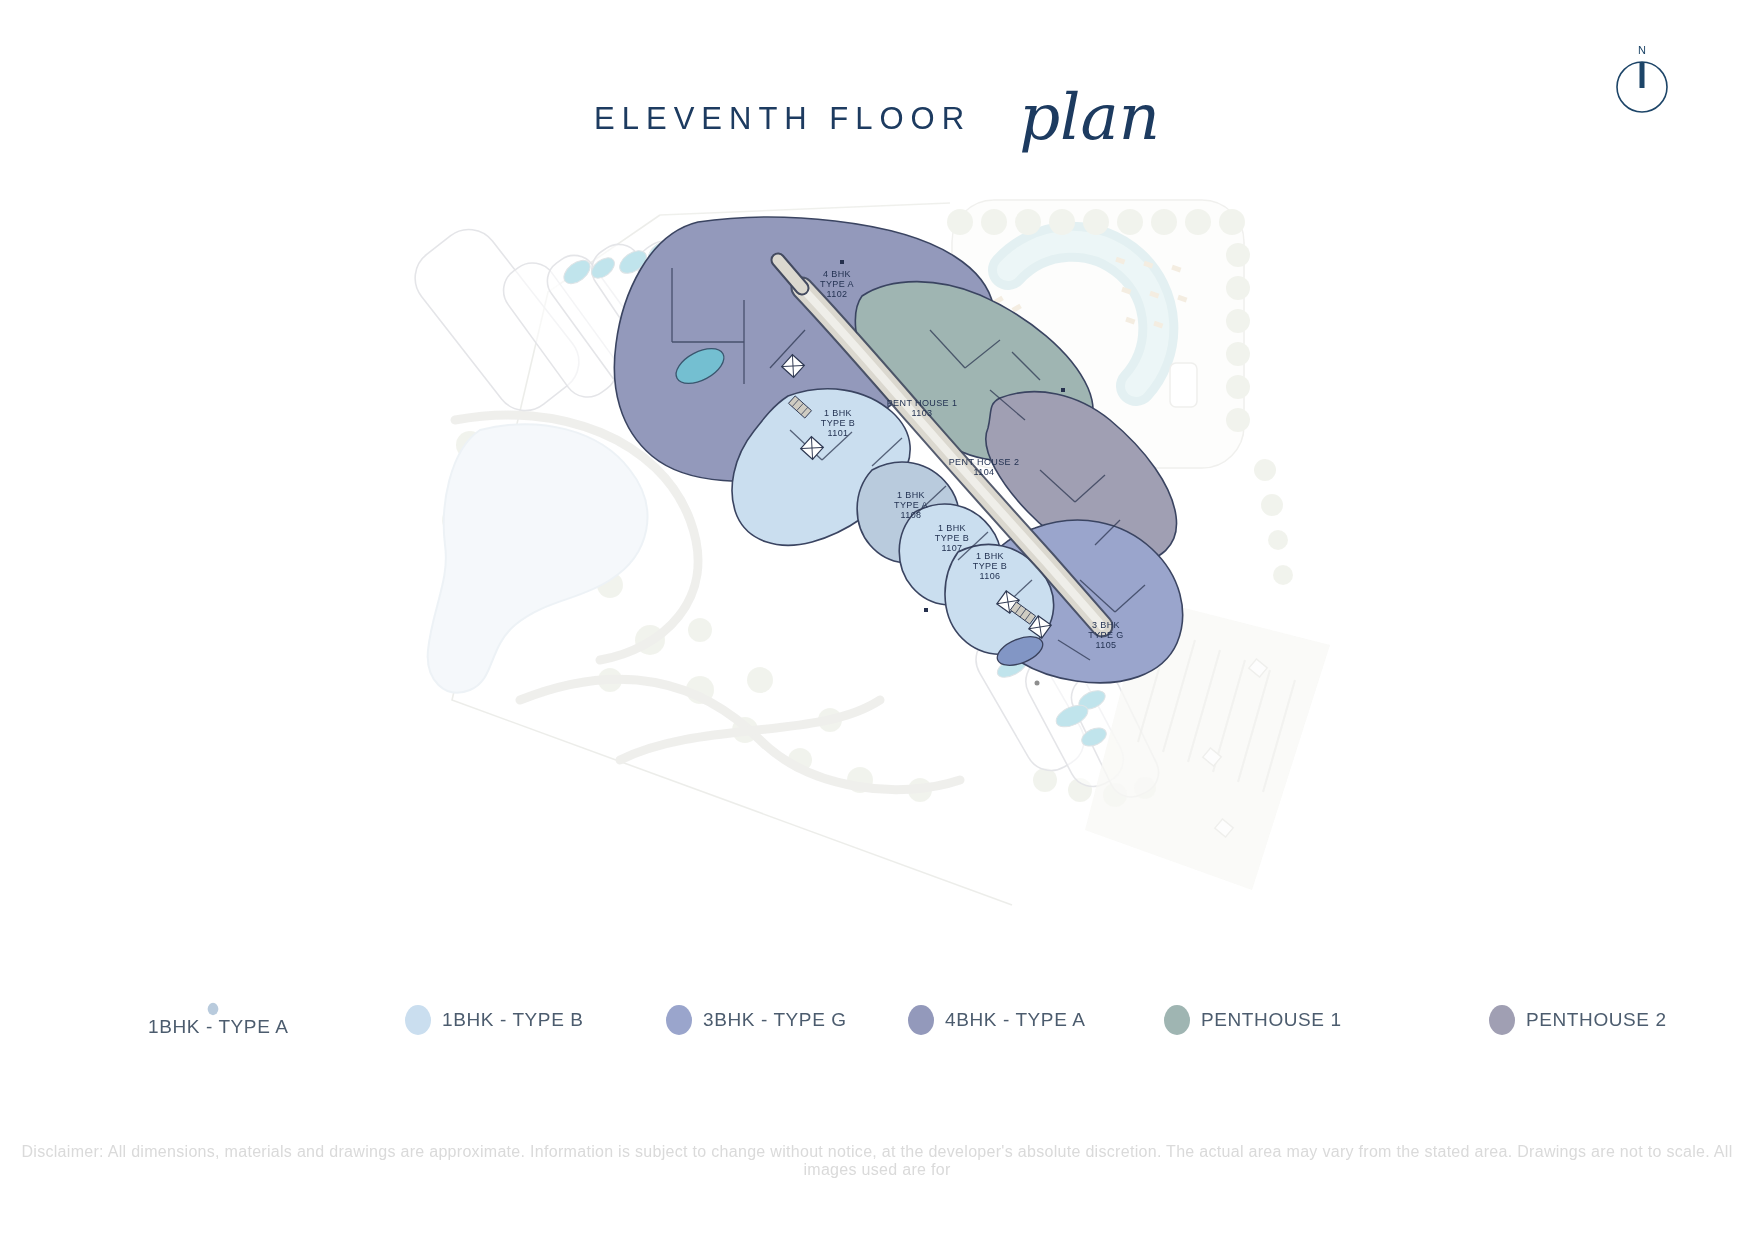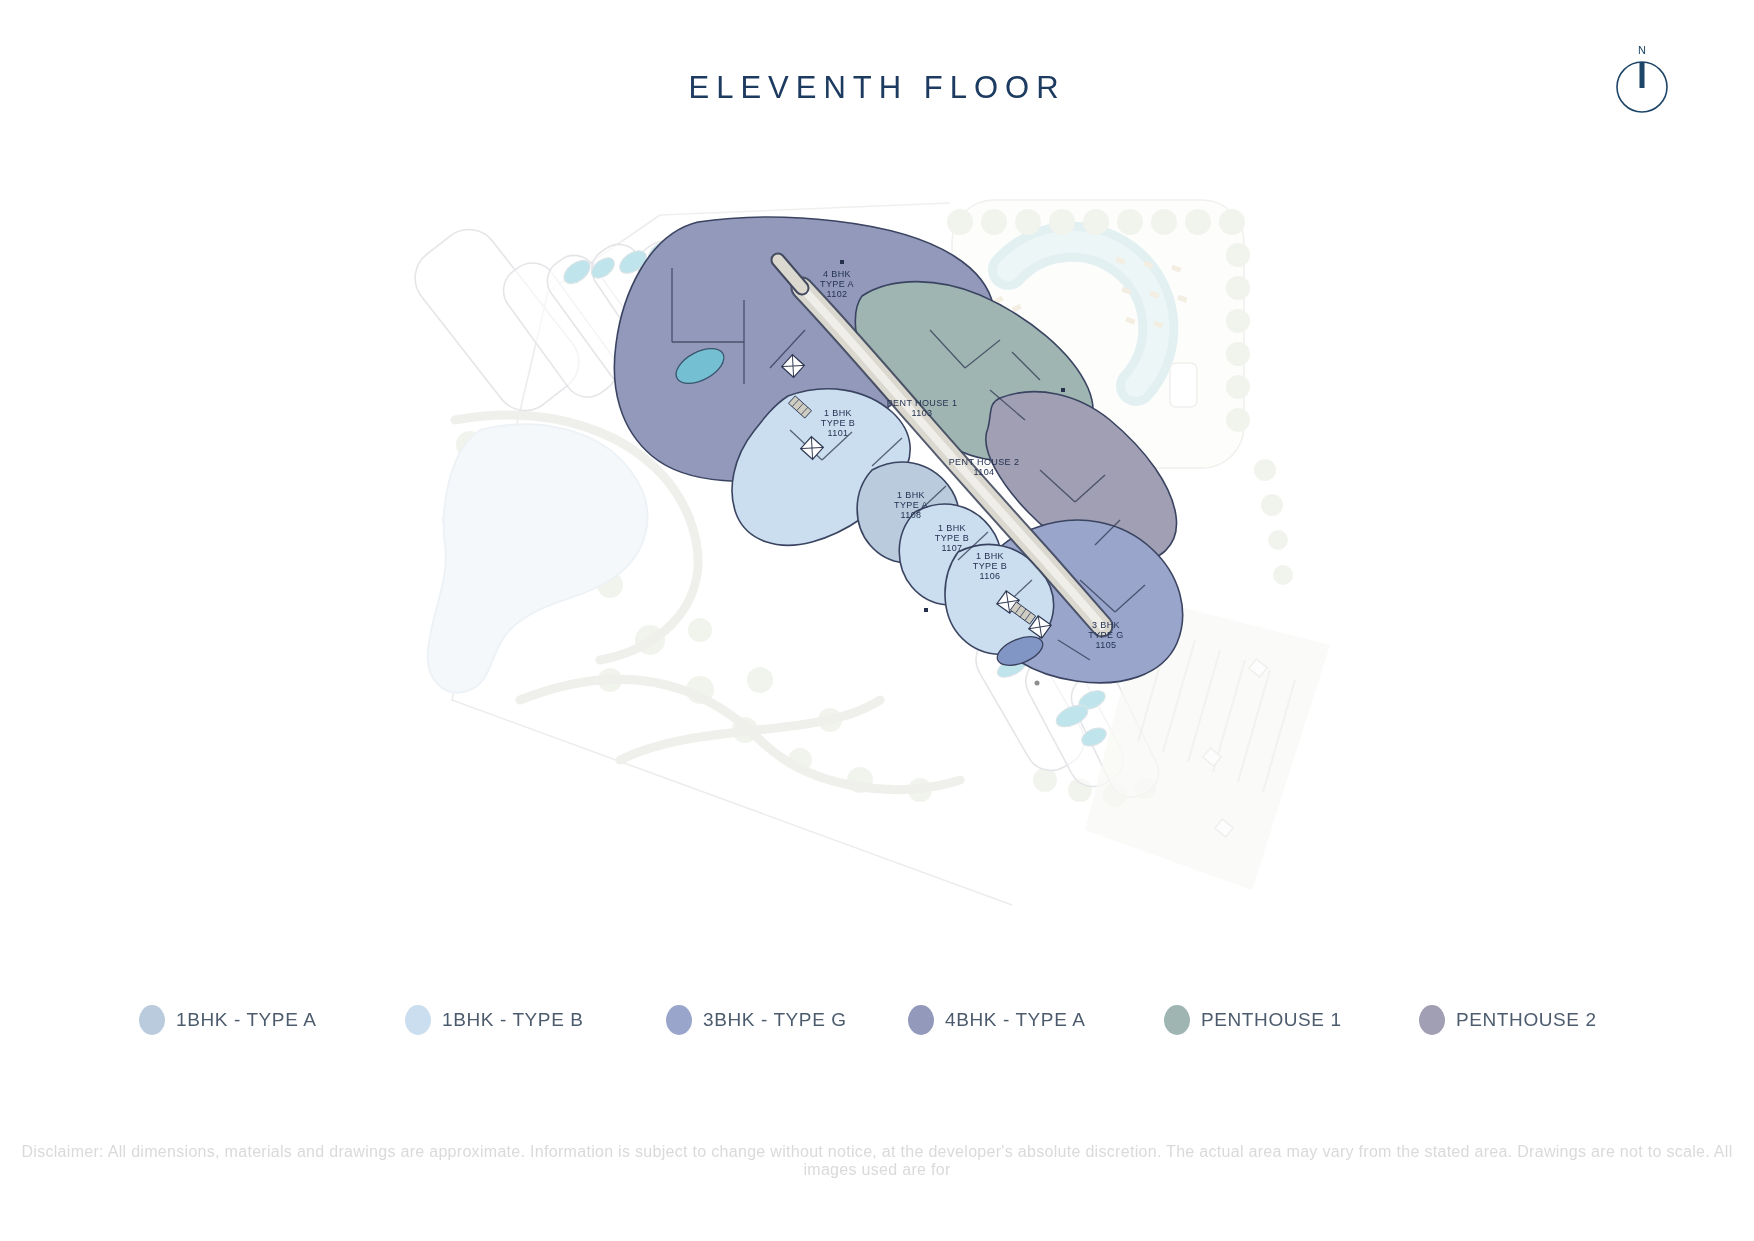--- a/index.html
+++ b/index.html
@@ -25,20 +25,21 @@
   .disclaimer{position:absolute;top:1143px;left:0;width:100%;text-align:center;z-index:5;
               font-size:16px;line-height:18px;color:#dadada;letter-spacing:.3px;}
 </style>
 </head>
 <body>
 
 <div id="page">
 
   <div class="title-wrap">
     <span class="title-main">ELEVENTH FLOOR</span>
+    <span class="title-script">plan</span>
   </div>
 
   <svg class="compass" width="72" height="84" viewBox="0 0 72 84">
     <text x="36" y="18" text-anchor="middle" font-size="11" fill="#1d4568">N</text>
     <circle cx="36" cy="51" r="25" fill="none" stroke="#1d4568" stroke-width="1.6"></circle>
     <rect x="33.5" y="26" width="5" height="26" fill="#1d4568"></rect>
   </svg>
 
   <svg id="plan-svg" width="1754" height="1241" viewBox="0 0 1754 1241">
 
@@ -289,21 +290,21 @@
       </g>
       <g>
         <text class="unit-label" x="1106" y="628">3 BHK</text>
         <text class="unit-label" x="1106" y="638">TYPE G</text>
         <text class="unit-label" x="1106" y="648">1105</text>
       </g>
     </g>
   </svg>
 
   <div class="legend">
-    <div class="legend-item" style="left:138px;">
+    <div class="legend-item" style="left:138px;flex-direction:column;">
       <svg width="28" height="34" viewBox="0 0 28 34">
         <ellipse cx="14" cy="17" rx="13" ry="15" fill="#b9cbdd"></ellipse>
       </svg>
       <span class="legend-label">1BHK - TYPE A</span>
     </div>
     <div class="legend-item" style="left:404px;">
       <svg width="28" height="34" viewBox="0 0 28 34">
         <ellipse cx="14" cy="17" rx="13" ry="15" fill="#cadeef"></ellipse>
       </svg>
       <span class="legend-label">1BHK - TYPE B</span>
@@ -319,21 +320,21 @@
         <ellipse cx="14" cy="17" rx="13" ry="15" fill="#9399bb"></ellipse>
       </svg>
       <span class="legend-label">4BHK - TYPE A</span>
     </div>
     <div class="legend-item" style="left:1163px;">
       <svg width="28" height="34" viewBox="0 0 28 34">
         <ellipse cx="14" cy="17" rx="13" ry="15" fill="#9fb5b2"></ellipse>
       </svg>
       <span class="legend-label">PENTHOUSE 1</span>
     </div>
-    <div class="legend-item" style="left:1418px;text-align:right;">
+    <div class="legend-item" style="left:1488px;text-align:right;">
       <svg width="28" height="34" viewBox="0 0 28 34">
         <ellipse cx="14" cy="17" rx="13" ry="15" fill="#a09fb3"></ellipse>
       </svg>
       <span class="legend-label">PENTHOUSE 2</span>
     </div>
   </div>
 
   <div class="disclaimer">
     <div>Disclaimer: All dimensions, materials and drawings are approximate. Information is subject to change without notice, at the developer's absolute discretion. The actual area may vary from the stated area. Drawings are not to scale. All images used are for</div>
   </div>

